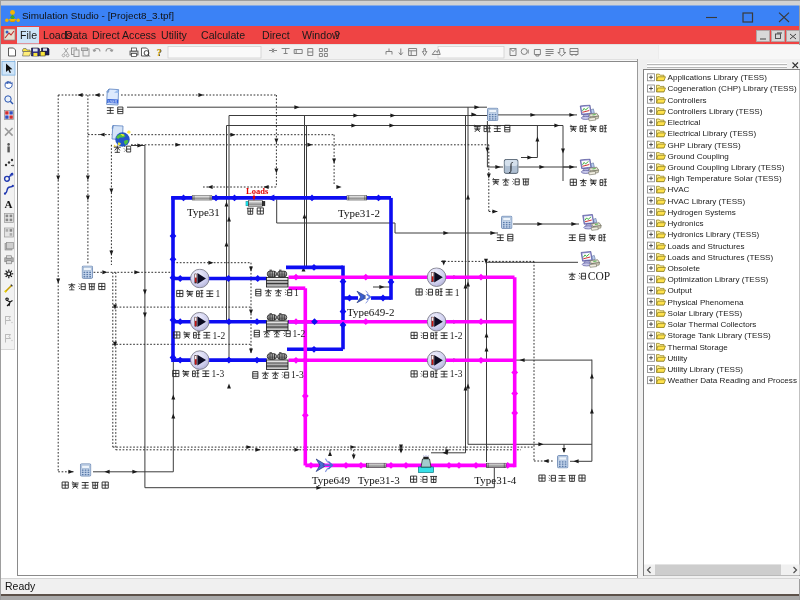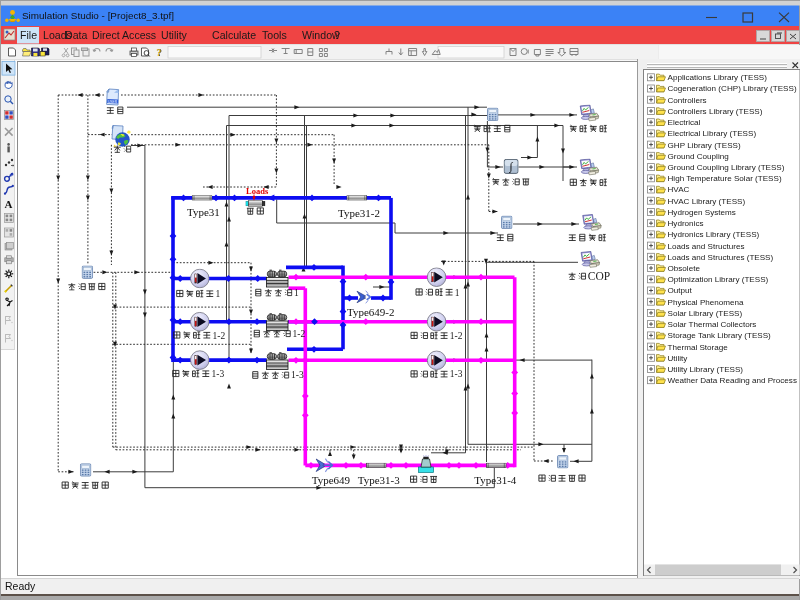--- a/index.html
+++ b/index.html
@@ -49,22 +49,22 @@
    <rect x="774.5" y="8" width="5" height="4.5" fill="none" stroke-width="0.9"></rect>
           <line x1="776" y1="7" x2="781" y2="7"></line>
    <path d="M789 8 L795 13 M795 8 L789 13"></path>
   </g>
  </svg>
  <span class="mi" style="left:19px">File</span>
  <span class="mi" style="left:42px">Loads</span>
  <span class="mi" style="left:64px">Data</span>
  <span class="mi" style="left:91px">Direct Access</span>
  <span class="mi" style="left:160px">Utility</span>
- <span class="mi" style="left:211px">Calculate</span>
- <span class="mi" style="left:261px">Tools</span>
+ <span class="mi" style="left:200px">Calculate</span>
+ <span class="mi" style="left:261px">Direct</span>
  <span class="mi" style="left:301px">Window</span>
  <span class="mi" style="left:333px">?</span>
 </div>
 <div id="toolbar"></div>
 <svg width="800" height="18" style="position:absolute;left:0;top:44px">
  <rect x="0" y="0" width="658" height="14.5" fill="#f2f2f2"></rect>
  <rect x="167" y="1.5" width="93" height="11.5" fill="#fafafa" stroke="#d0d0d0" stroke-width="0.8"></rect>
  <rect x="437" y="1.5" width="66" height="11.5" fill="#fafafa" stroke="#d0d0d0" stroke-width="0.8"></rect>
  <line x1="0" y1="14.7" x2="800" y2="14.7" stroke="#dcdcdc" stroke-width="1"></line>
  <line x1="658" y1="0" x2="658" y2="14" stroke="#e6e6e6" stroke-width="1"></line>

